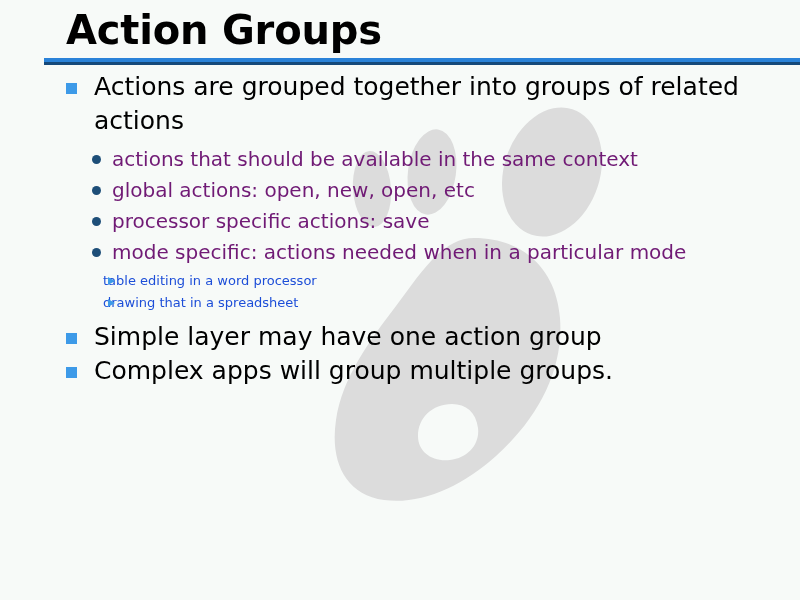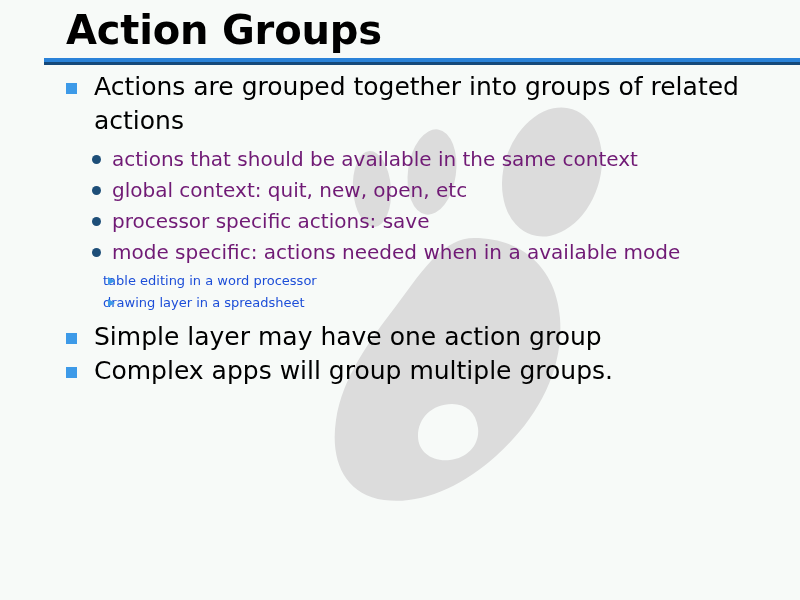--- a/index.html
+++ b/index.html
@@ -193,43 +193,43 @@
 
     <div class="spacer-lvl2-top"></div>
 
     <div class="row lvl2">
       <span class="bullet"></span>
       <span class="txt">actions that should be available in the same context</span>
     </div>
 
     <div class="row lvl2">
       <span class="bullet"></span>
-      <span class="txt">global context: quit, new, open, etc</span>
+      <span class="txt">global actions: open, new, open, etc</span>
     </div>
 
     <div class="row lvl2">
       <span class="bullet"></span>
       <span class="txt">processor specific actions: save</span>
     </div>
 
     <div class="row lvl2">
       <span class="bullet"></span>
-      <span class="txt">mode specific: actions needed when in a available mode</span>
+      <span class="txt">mode specific: actions needed when in a particular mode</span>
     </div>
 
     <div class="spacer-lvl3-top"></div>
 
     <div class="row lvl3">
       <span class="bullet"></span>
       <span class="txt">table editing in a word processor</span>
     </div>
 
     <div class="row lvl3">
       <span class="bullet"></span>
-      <span class="txt">drawing layer in a spreadsheet</span>
+      <span class="txt">drawing that in a spreadsheet</span>
     </div>
 
     <div class="spacer-before-lvl1"></div>
 
     <div class="row lvl1">
       <span class="bullet"></span>
       <span class="txt">Simple layer may have one action group</span>
     </div>
 
     <div class="row lvl1">

